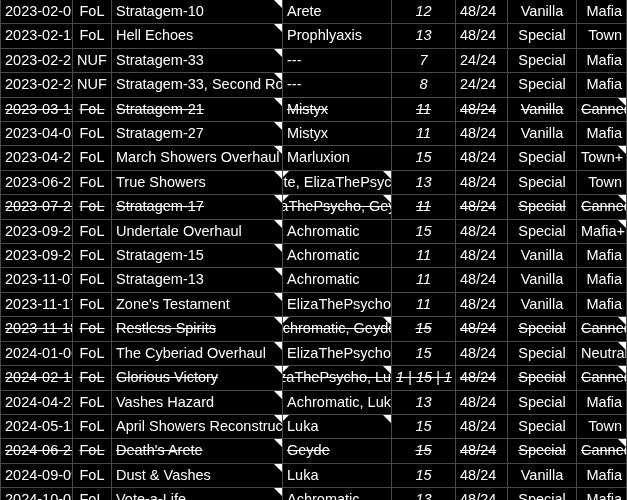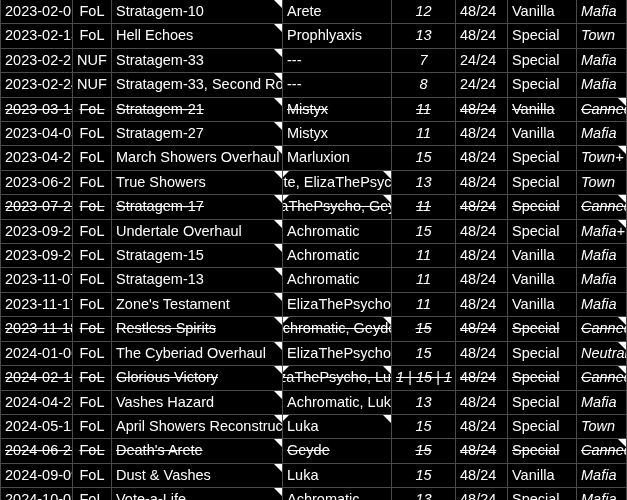--- a/index.html
+++ b/index.html
@@ -51,22 +51,22 @@
   table.grid tr:first-child td {
     border-top: 1px solid #4a4a4a;
   }
   
   td.c-date   { text-align: left;  }
   td.c-host   { text-align: center; }
   td.c-name   { text-align: left;  }
   td.c-winner { text-align: left; }
   td.c-count  { text-align: center; font-style: italic; }
   td.c-timing { text-align: left; }
-  td.c-type   { }
-  td.c-result { text-align: left; font-style: italic; }
+  td.c-type   { text-align: center; }
+  td.c-result { text-align: right; }
 
   tr.struck td {
     text-decoration: line-through;
     -webkit-text-decoration-line: line-through;
   }
   
   td.clipped::after {
     content: "";
     position: absolute;
     top: 0px;

